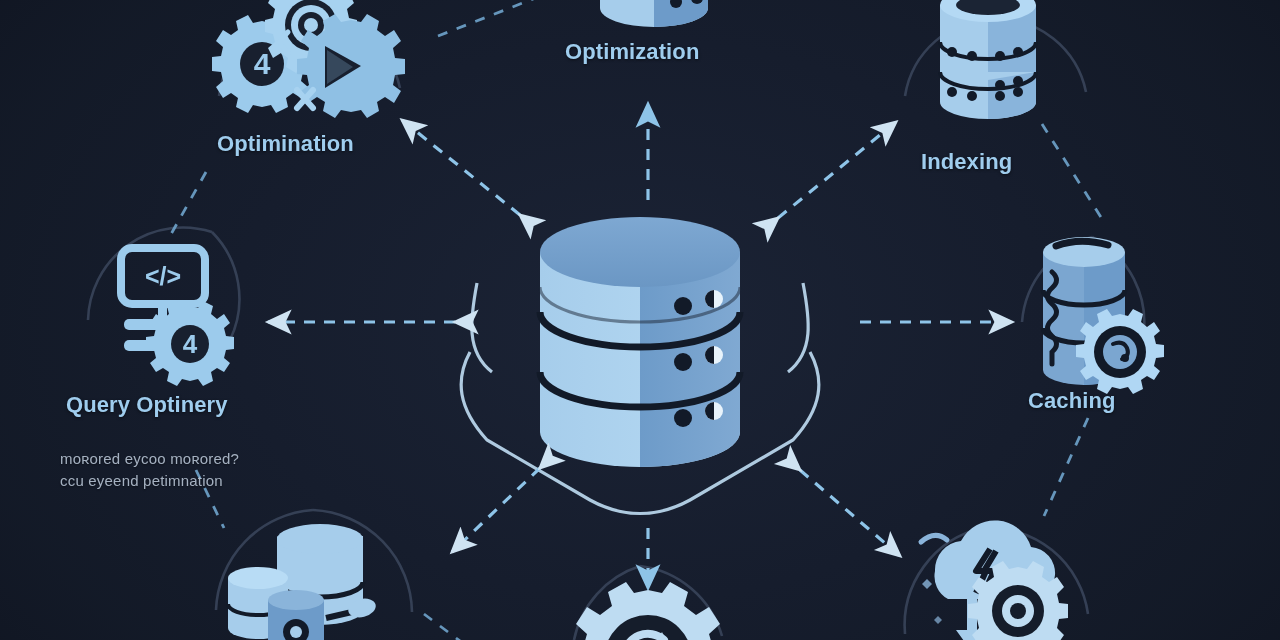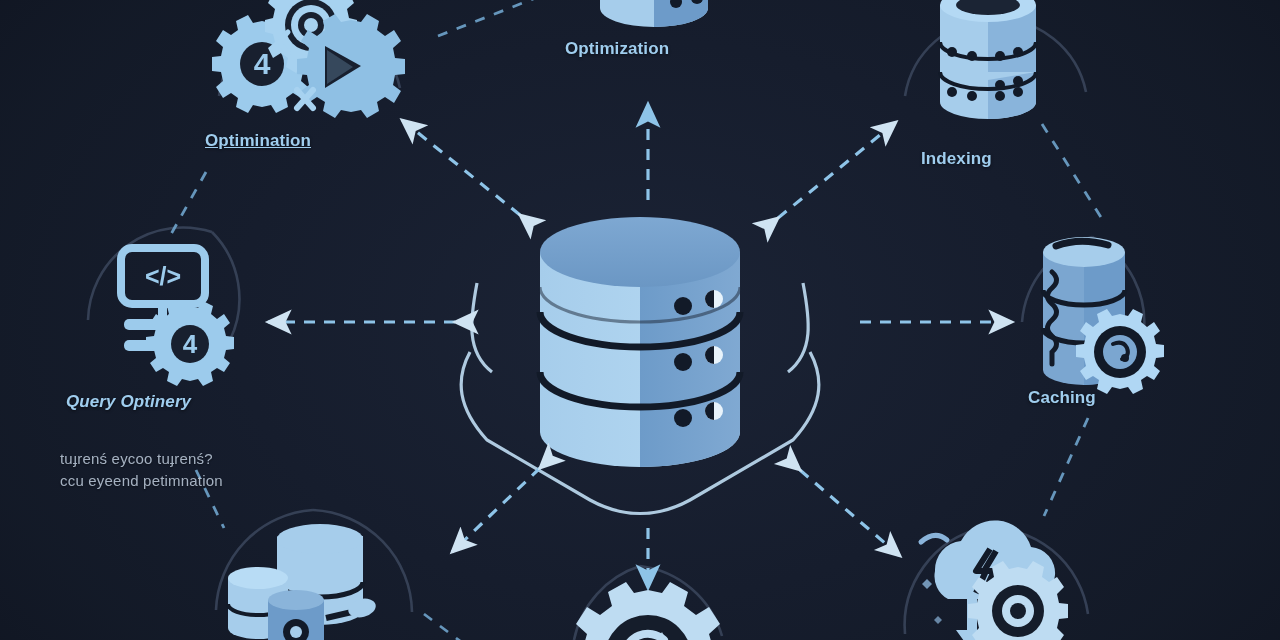--- a/index.html
+++ b/index.html
@@ -20,21 +20,21 @@
   }
   #svg-layer {
     position: absolute;
     inset: 0;
     width: 1280px;
     height: 640px;
   }
   .node-label {
     position: absolute;
     color: #9fcdee;
-    font-size: 17px;
+    font-size: 22px;
     font-weight: 700;
     letter-spacing: 0.1px;
     white-space: nowrap;
     text-shadow: 0 1px 3px rgba(0,0,0,.55);
   }
   .sub-line {
     position: absolute;
     color: #b9c6d6;
     font-size: 15px;
     font-weight: 400;
@@ -278,25 +278,25 @@
         <circle cx="0" cy="0" r="16" fill="#bedcf2"></circle>
         <circle cx="0" cy="0" r="8" fill="#151d2b"></circle>
       </g>
 
       <path d="M 922 584 l 5 -5 l 5 5 l -5 5 Z" fill="#8ab4da" opacity=".8"></path>
       <path d="M 934 620 l 4 -4 l 4 4 l -4 4 Z" fill="#8ab4da" opacity=".7"></path>
       <path d="M 921 542 q 14 -12 26 -2" stroke="#8ab4da" stroke-width="5" fill="none" stroke-linecap="round"></path>
     </g>
   </svg>
 
-  <div class="node-label" style="left:205px; top:131px;text-decoration:underline;">Optimination</div>
+  <div class="node-label" style="left:217px; top:131px;">Optimination</div>
 
   <div class="node-label" style="left:565px; top:39px;">Optimization</div>
 
   <div class="node-label" style="left:921px; top:133px;margin-top:16px;">Indexing</div>
 
-  <div class="node-label" style="left:66px; top:392px;font-style:italic;">Query Optinery</div>
+  <div class="node-label" style="left:66px; top:392px;">Query Optinery</div>
   <div class="sub-line" style="left:60px; top:427px;margin-top:45px;">ccu eyeend petimnation</div>
-  <div class="sub-line" style="left:60px; top:450px;">tuɟrenś eycoo tuɟrenś?</div>
+  <div class="sub-line" style="left:60px; top:450px;">moʀored eycoo moʀored?</div>
 
   <div class="node-label" style="left:1028px; top:388px;text-align:right;">Caching</div>
 
 </div>
 
 </body></html>

